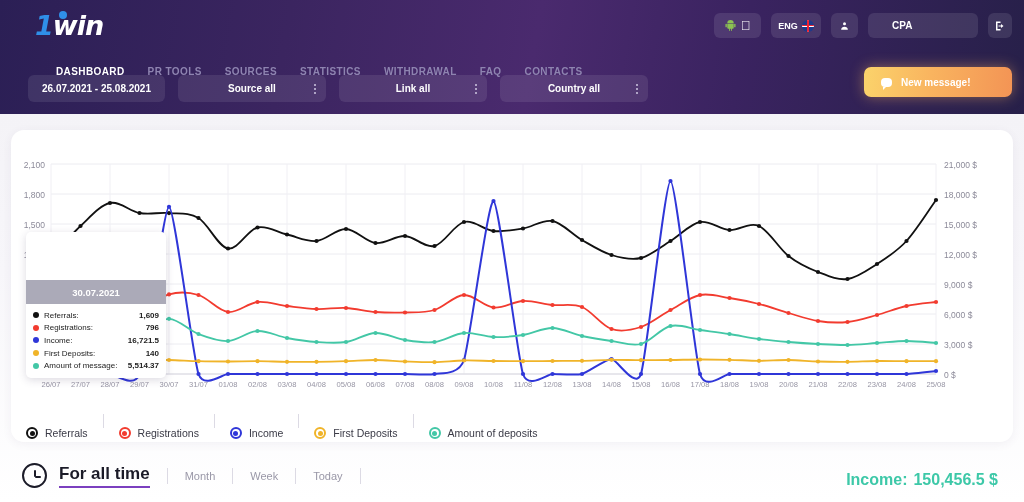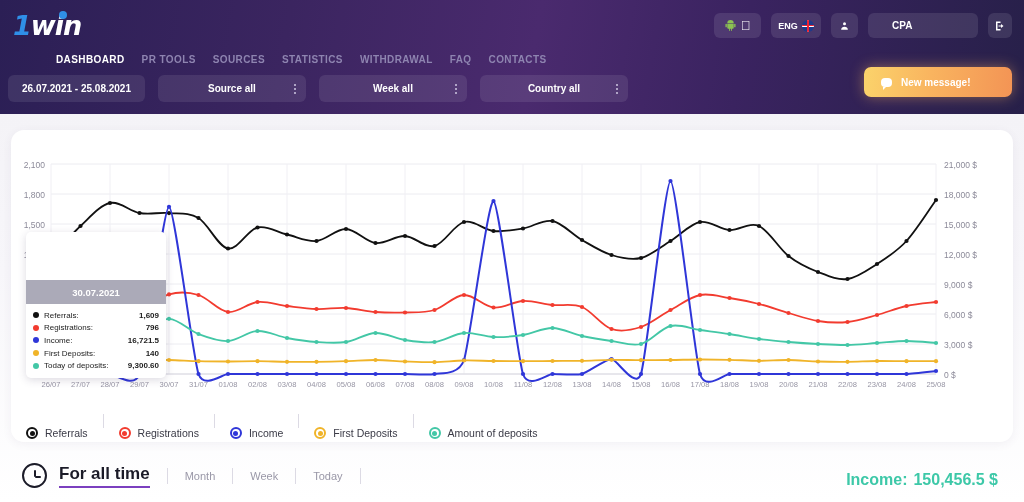--- a/index.html
+++ b/index.html
@@ -14,36 +14,36 @@
   
   .header {
     position: absolute; top: 0; left: 0; width: 1024px; height: 114px;
     background: linear-gradient(100deg, #2b1f55 0%, #3b2560 28%, #4a2a6e 52%, #3a2360 72%, #272049 100%);
     overflow: hidden;
   }
   .logo { position: absolute; left: 13px; top: 10px; width: 80px; height: 32px; }
   .logo-text {
     font-family: "DejaVu Sans", sans-serif;
     font-size: 27px; font-weight: 700; font-style: italic; color: #ffffff;
-    letter-spacing: -1px; line-height: 32px;
+    letter-spacing: -1px; line-height: 32px; margin-left: 22px;
   }
   .logo-1 { color: #2f8fe8; }
   .logo-dot {
     position: absolute; left: 46px; top: 1px;
     width: 8px; height: 8px; border-radius: 50%; background: #2f8fe8;
   }
 
-  .nav { position: absolute; left: 12px; top: 54px; display: flex; gap: 17px; align-items: center; padding-left: 44px; }
+  .nav { position: absolute; left: 12px; top: 66px; display: flex; gap: 23px; align-items: center; padding-left: 44px; }
   .nav-item {
     font-size: 10px; font-weight: 700; letter-spacing: 0.4px;
     color: #8e84b0; white-space: nowrap; cursor: pointer;
   }
   .nav-item.active { color: #ffffff; }
 
-  .filters { position: absolute; left: 8px; top: 75px; display: flex; gap: 13px; }
+  .filters { position: absolute; left: 28px; top: 75px; display: flex; gap: 13px; }
   .filter-pill {
     height: 27px; border-radius: 6px;
     background: rgba(255,255,255,0.09);
     display: flex; align-items: center; justify-content: center;
     color: #ffffff; font-size: 10px; font-weight: 700;
     position: relative; cursor: pointer;
   }
   .pill-date { width: 137px; }
   .pill-sel { width: 148px; justify-content: center; text-align: right; }
   .pill-dots {
@@ -177,21 +177,21 @@
       </div>
       <div class="filter-pill pill-sel">
         <span>Source all</span>
         <span class="pill-dots">
             <i></i>
             <i></i>
             <i></i>
           </span>
       </div>
       <div class="filter-pill pill-sel">
-        <span>Week all</span>
+        <span>Link all</span>
         <span class="pill-dots">
             <i></i>
             <i></i>
             <i></i>
           </span>
       </div>
       <div class="filter-pill pill-sel">
         <span>Country all</span>
         <span class="pill-dots">
             <i></i>
@@ -507,22 +507,22 @@
           <span class="tt-label">Income:</span>
           <span class="tt-val">16,721.5</span>
         </div>
         <div class="tt-row">
           <span class="tt-dot" style="background: rgb(240, 180, 41);"></span>
           <span class="tt-label">First Deposits:</span>
           <span class="tt-val">140</span>
         </div>
         <div class="tt-row">
           <span class="tt-dot" style="background: rgb(67, 199, 166);"></span>
-          <span class="tt-label">Today of deposits:</span>
-          <span class="tt-val">9,300.60</span>
+          <span class="tt-label">Amount of message:</span>
+          <span class="tt-val">5,514.37</span>
         </div>
       </div>
   </div>
 
   <div class="legend" id="legend">
       <div class="lg-item">
         <span class="lg-ring" style="border-color: rgb(17, 17, 17);">
           <i style="background: rgb(17, 17, 17);"></i>
         </span>
         <span class="lg-label">Referrals</span>

